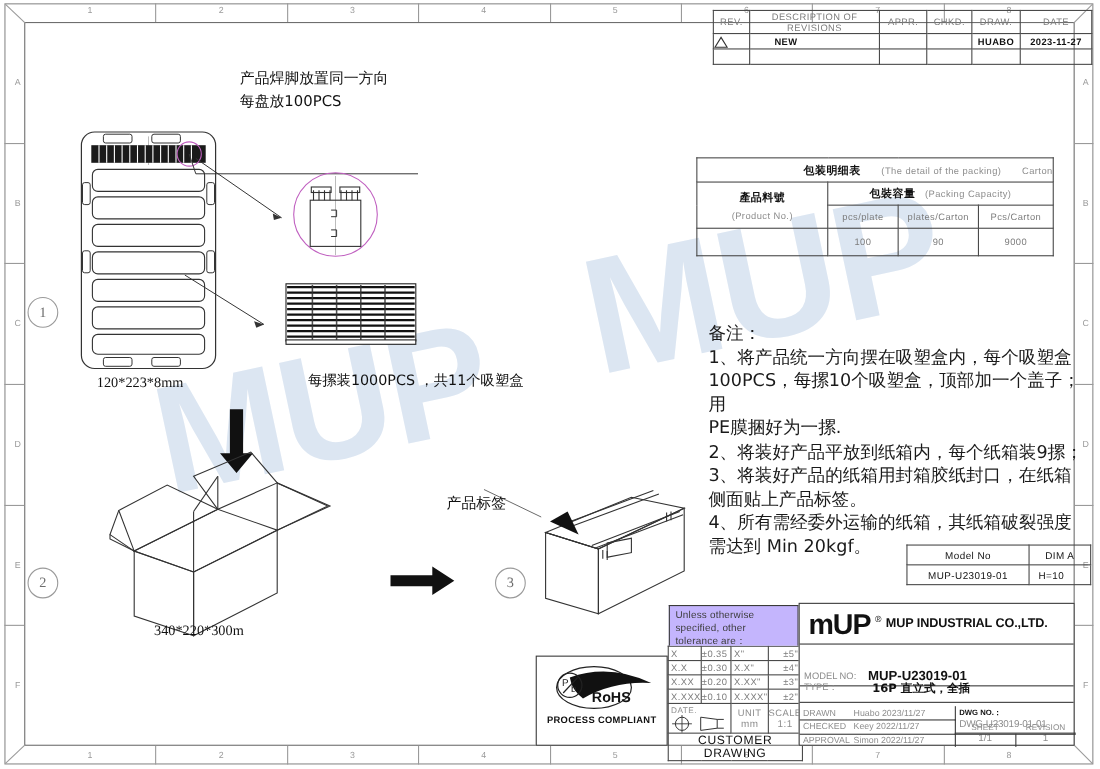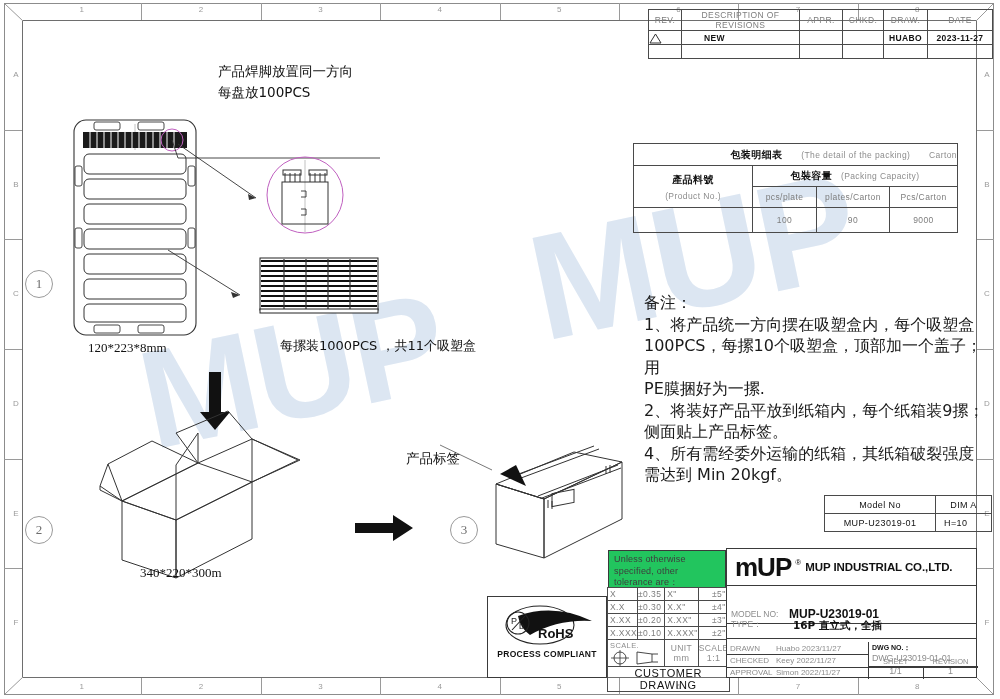--- a/index.html
+++ b/index.html
@@ -203,20 +203,21 @@
     </tr>
   </tbody>
     </table>
 
   <div id="notes">
     <div>备注：</div>
     <div>1、将产品统一方向摆在吸塑盒内，每个吸塑盒</div>
     <div>100PCS，每摞10个吸塑盒，顶部加一个盖子；用</div>
     <div>PE膜捆好为一摞.</div>
     <div>2、将装好产品平放到纸箱内，每个纸箱装9摞；</div>
+    <div>3、将装好产品的纸箱用封箱胶纸封口，在纸箱</div>
     <div>侧面贴上产品标签。</div>
     <div>4、所有需经委外运输的纸箱，其纸箱破裂强度</div>
     <div>需达到 Min  20kgf。</div>
   </div>
 
   <table class="tbl" id="model-table">
     <tbody>
         <tr>
       <td style="width:110px">Model No</td>
       <td>DIM  A</td>
@@ -424,21 +425,21 @@
         <td style="text-align:right;padding-right:3px">±3"</td>
       </tr>
       <tr>
         <td style="height:12px;text-align:left;padding-left:2px">X.XXX</td>
         <td style="text-align:right;padding-right:3px">±0.10</td>
         <td style="text-align:left;padding-left:2px">X.XXX"</td>
         <td style="text-align:right;padding-right:3px">±2"</td>
       </tr>
       <tr>
         <td colspan="2" style="height:26px;position:relative">
-          <div style="position:absolute;left:2px;top:1px;font-size:7.5px;color:#8d8d8d">SCALE.</div>
+          <div style="position:absolute;left:2px;top:1px;font-size:7.5px;color:#8d8d8d">DATE.</div>
           <svg style="margin-top:7px" width="56" height="16">
             <circle cx="12" cy="9" r="6" fill="none" stroke="#333" stroke-width=".9"></circle>
             <line x1="12" y1="1" x2="12" y2="17" stroke="#333" stroke-width=".8"></line>
             <line x1="3" y1="9" x2="21" y2="9" stroke="#333" stroke-width=".8"></line>
             <path d="M29 3 L44 5 L44 13 L29 15 Z" fill="none" stroke="#333" stroke-width=".9"></path>
             <line x1="44" y1="5" x2="50" y2="5" stroke="#333" stroke-width=".9"></line>
             <line x1="44" y1="13" x2="50" y2="13" stroke="#333" stroke-width=".9"></line>
           </svg>
         </td>
         <td style="text-align:center">
@@ -450,21 +451,21 @@
           <div style="font-size:9px;color:#8d8d8d">1:1</div>
         </td>
       </tr>
       <tr>
         <td colspan="4" style="height:22px;font-size:11px;color:#111;letter-spacing:.6px">CUSTOMER   DRAWING</td>
       </tr>
     </tbody>
       </table>
   </div>
 
-  <div class="abs" style="left:608px;top:550px;width:118px;height:37px;border:1px solid #3a3a3a;border-bottom:none;box-sizing:border-box;background:#22c55e;padding:3px 0 0 5px;">
+  <div class="abs" style="left:608px;top:550px;width:118px;height:37px;border:1px solid #3a3a3a;border-bottom:none;box-sizing:border-box;background:#c4b5fd;padding:3px 0 0 5px;">
     <div style="font-size:9px;color:#3d3d3d;line-height:11.5px;letter-spacing:.2px">Unless  otherwise</div>
     <div style="font-size:9px;color:#3d3d3d;line-height:11.5px;letter-spacing:.2px">specified,  other</div>
     <div style="font-size:9px;color:#3d3d3d;line-height:11.5px;letter-spacing:.2px">tolerance  are：</div>
   </div>
 
   <div class="abs" style="left:726px;top:548px;width:251px;height:130px;border:1px solid #3a3a3a;box-sizing:border-box;background:#fff;">
 
     <div style="position:absolute;left:0;top:0;width:100%;height:36px;border-bottom:1px solid #3a3a3a;display:flex;align-items:center;">
       <div style="position:relative;margin-left:8px;font-size:26px;font-weight:bold;color:#111;font-family:'Liberation Sans',sans-serif;letter-spacing:-1px;line-height:26px;">
         <span>mUP</span><span style="position:absolute;right:-9px;top:-4px;font-size:8px;font-weight:normal;">®</span>

